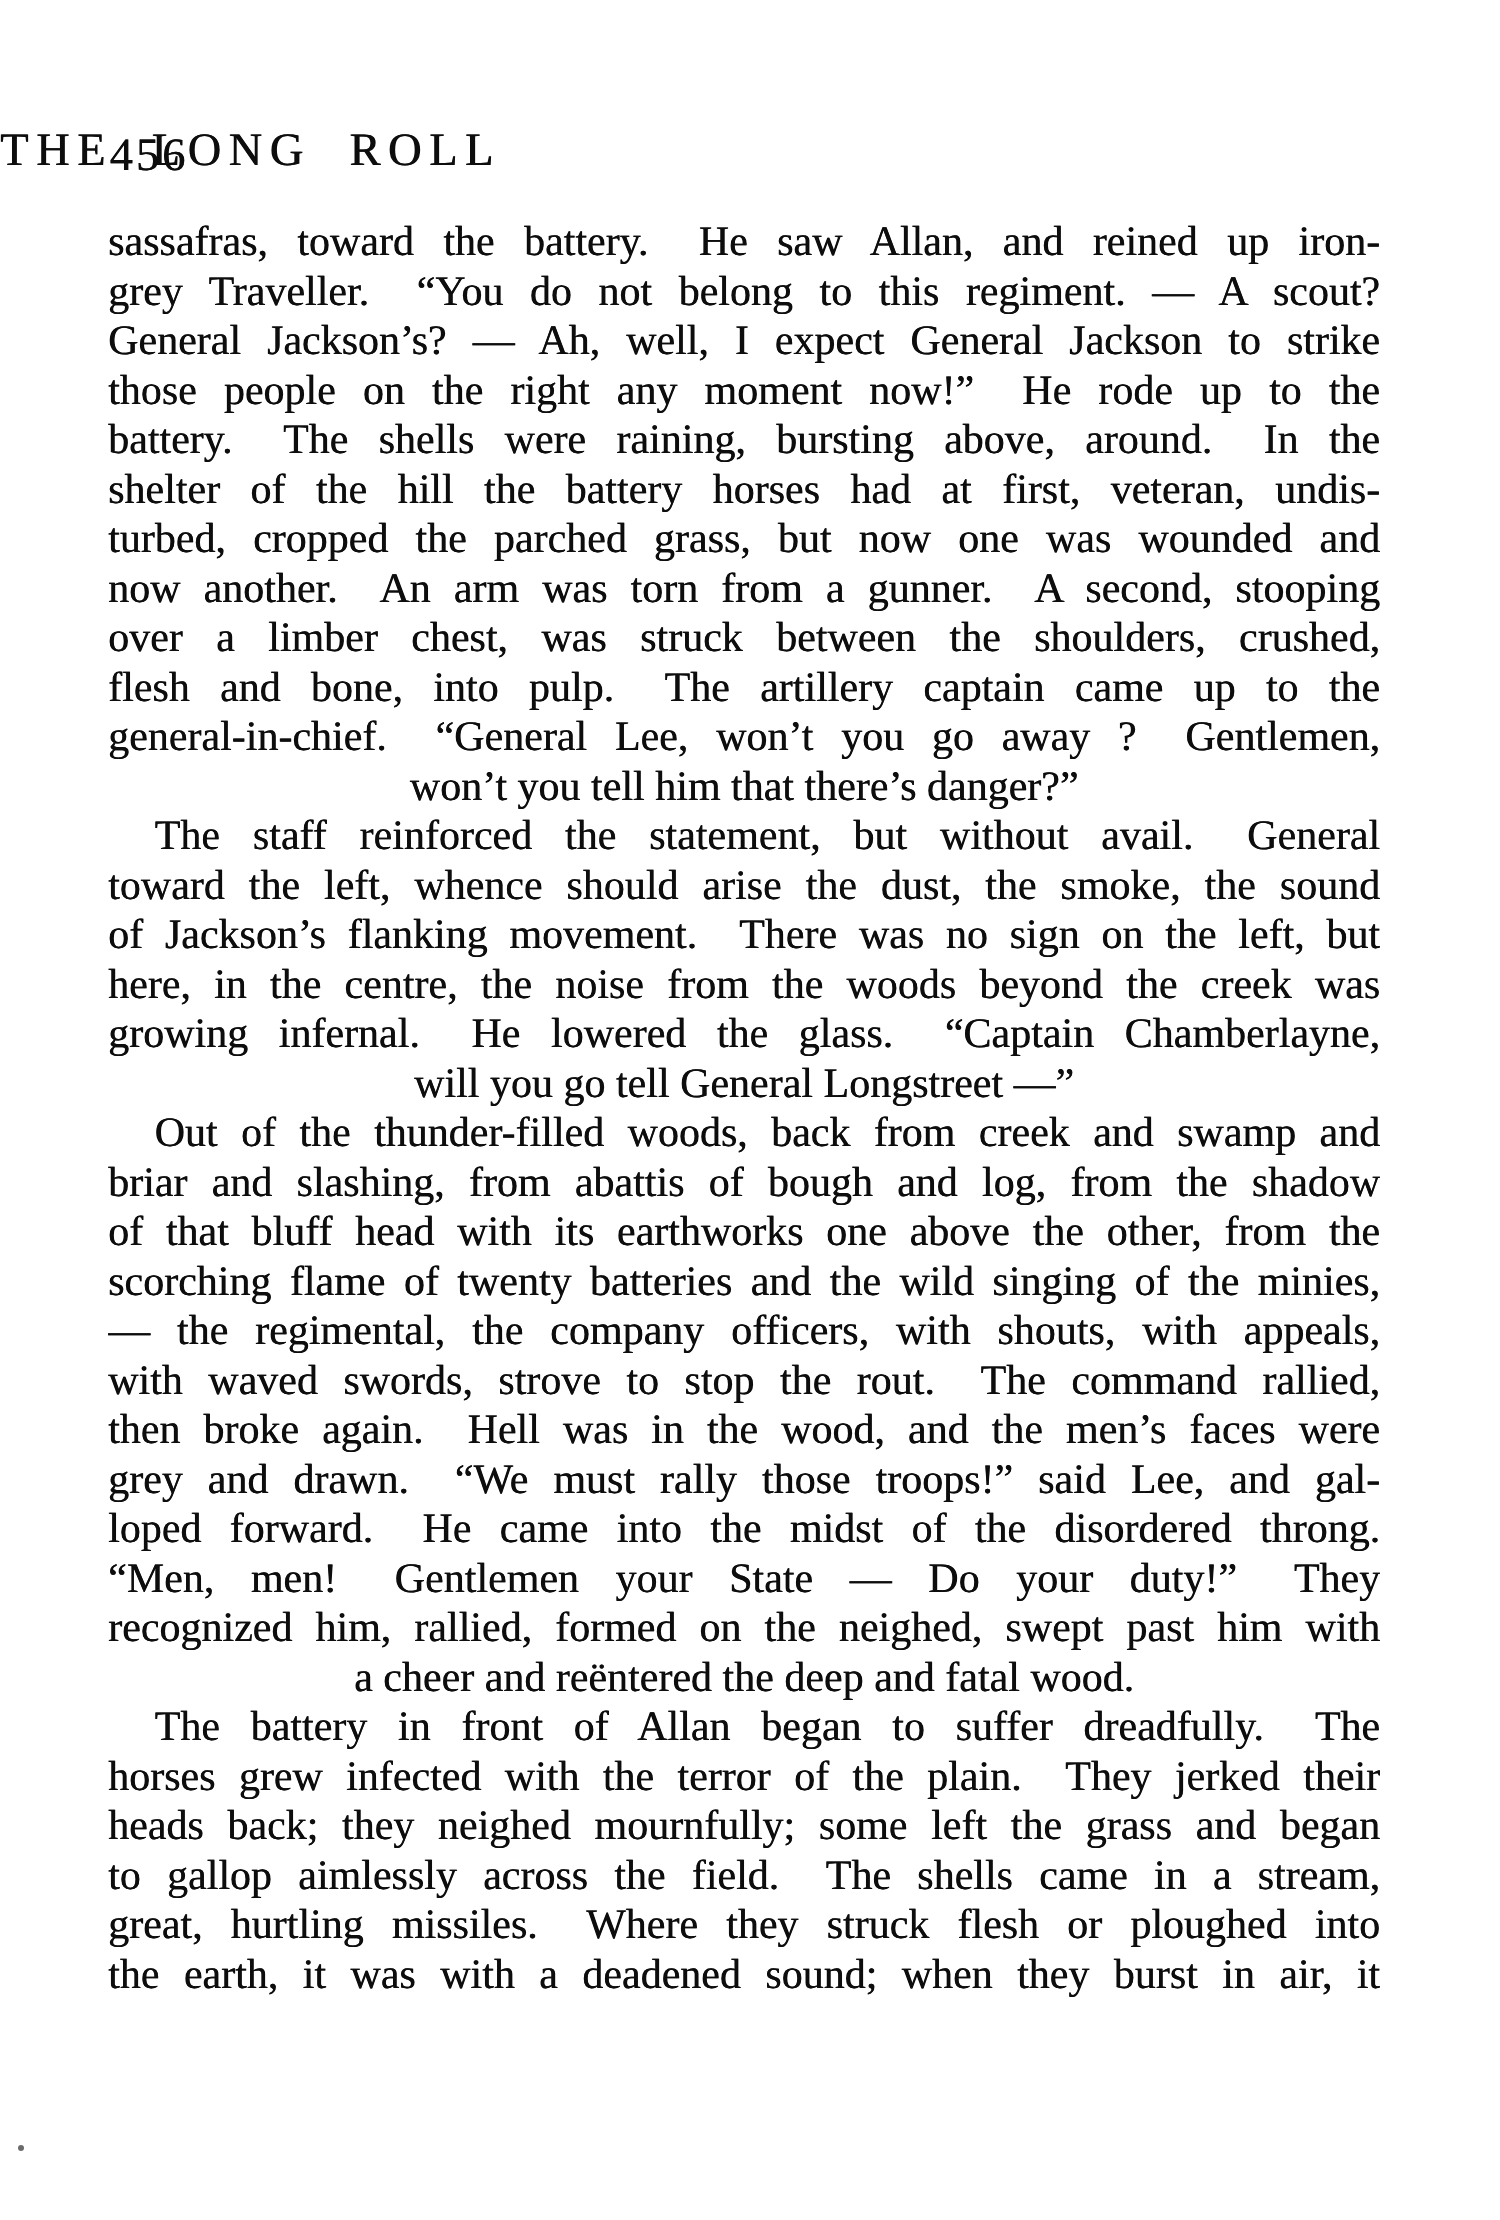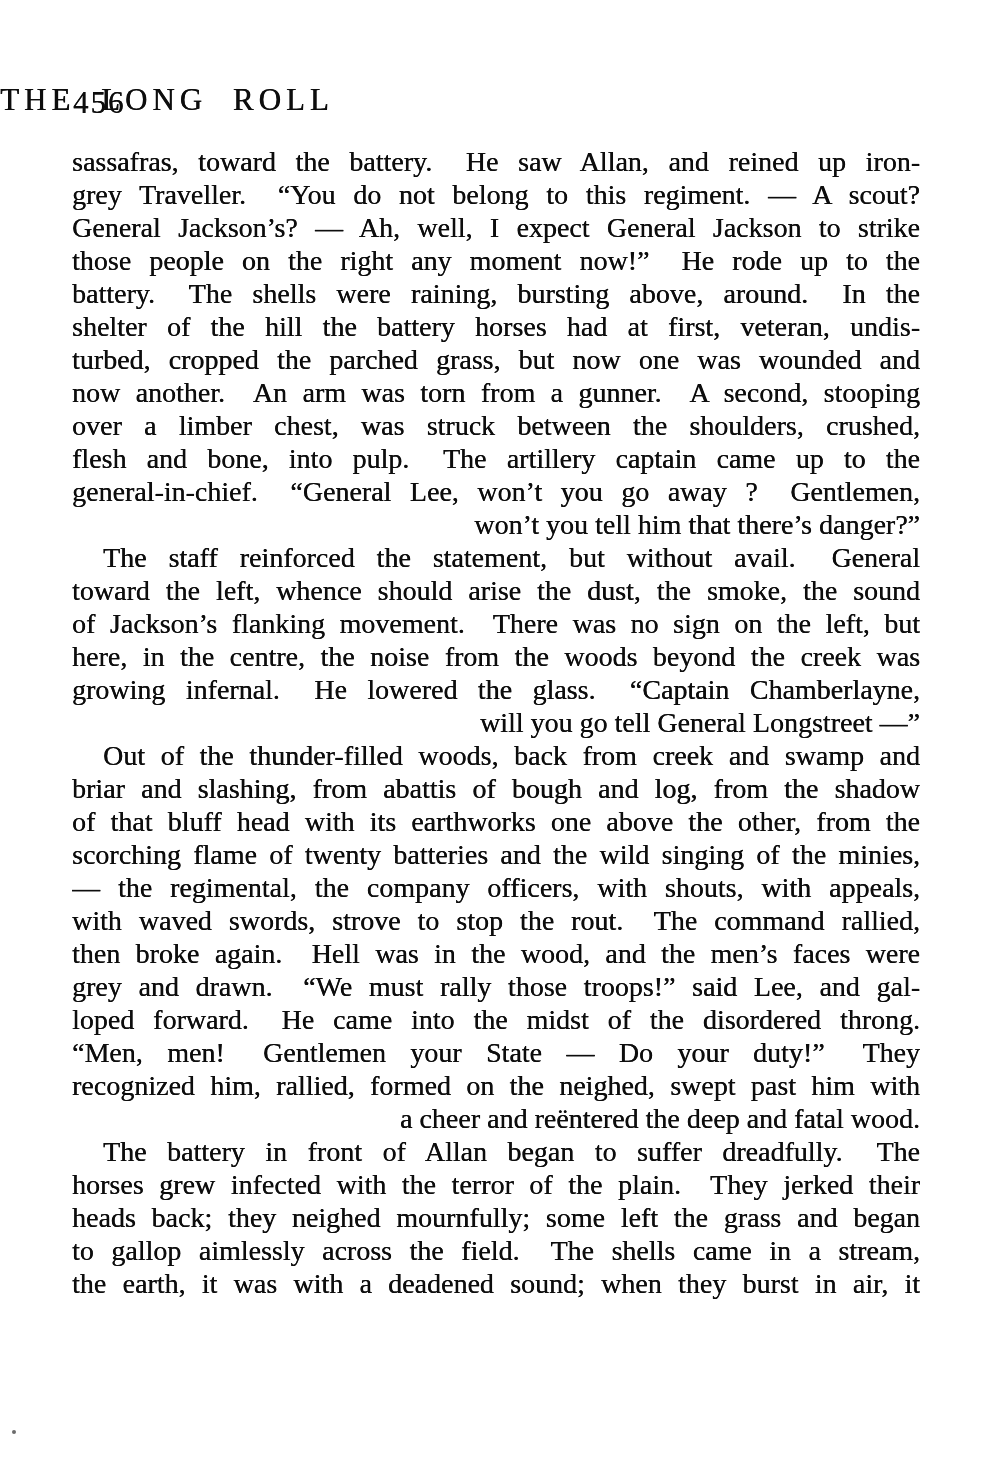--- a/index.html
+++ b/index.html
@@ -34,21 +34,21 @@
   .text-block {
     position: absolute;
     top: 145px; left: 72px;
     width: 848px;
   }
   .line {
     font-size: 28px;
     line-height: 33px;
     height: 33px;
     overflow: hidden;
-    text-align: right;
+    text-align: center;
     text-shadow: 0.3px 0 0 currentColor;
   }
   .line.j {
     text-align: justify;
     text-align-last: justify;
   }
   .line.indent { padding-left: 31px; }
   .speck {
     position: absolute;
     left: 12px; top: 1430px;
@@ -93,16 +93,17 @@
     <div class="line j">then broke again.  Hell was in the wood, and the men’s faces were</div>
     <div class="line j">grey and drawn.  “We must rally those troops!” said Lee, and gal-</div>
     <div class="line j">loped forward.  He came into the midst of the disordered throng.</div>
     <div class="line j">“Men, men!  Gentlemen your State — Do your duty!”  They</div>
     <div class="line j">recognized him, rallied, formed on the neighed, swept past him with</div>
     <div class="line">a cheer and reëntered the deep and fatal wood.</div>
     <div class="line j indent">The battery in front of Allan began to suffer dreadfully.  The</div>
     <div class="line j">horses grew infected with the terror of the plain.  They jerked their</div>
     <div class="line j">heads back; they neighed mournfully; some left the grass and began</div>
     <div class="line j">to gallop aimlessly across the field.  The shells came in a stream,</div>
+    <div class="line j">great, hurtling missiles.  Where they struck flesh or ploughed into</div>
     <div class="line j">the earth, it was with a deadened sound; when they burst in air, it</div>
   </main>
 
 <span class="speck"></span>
 
 </body></html>

